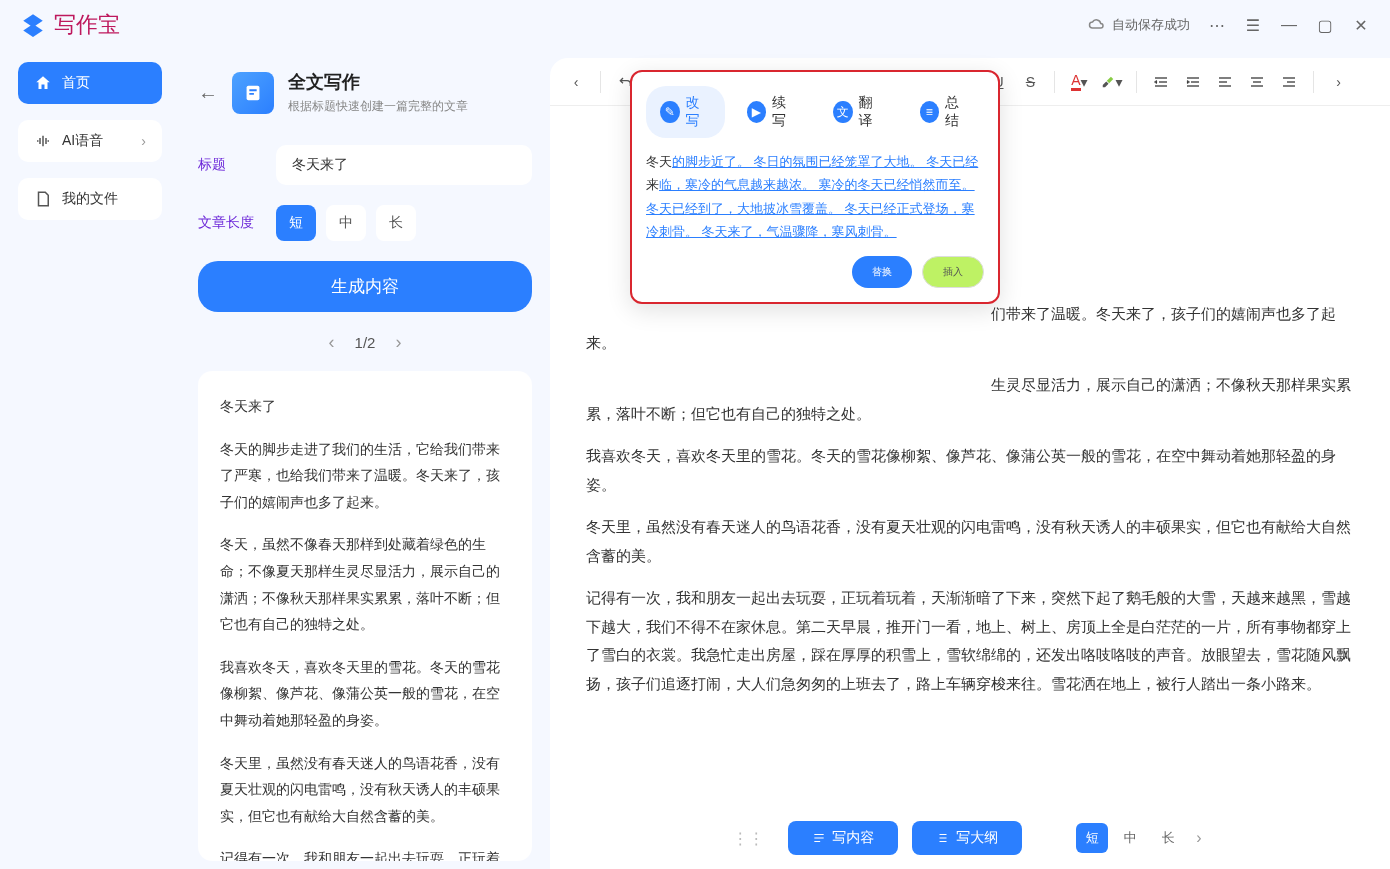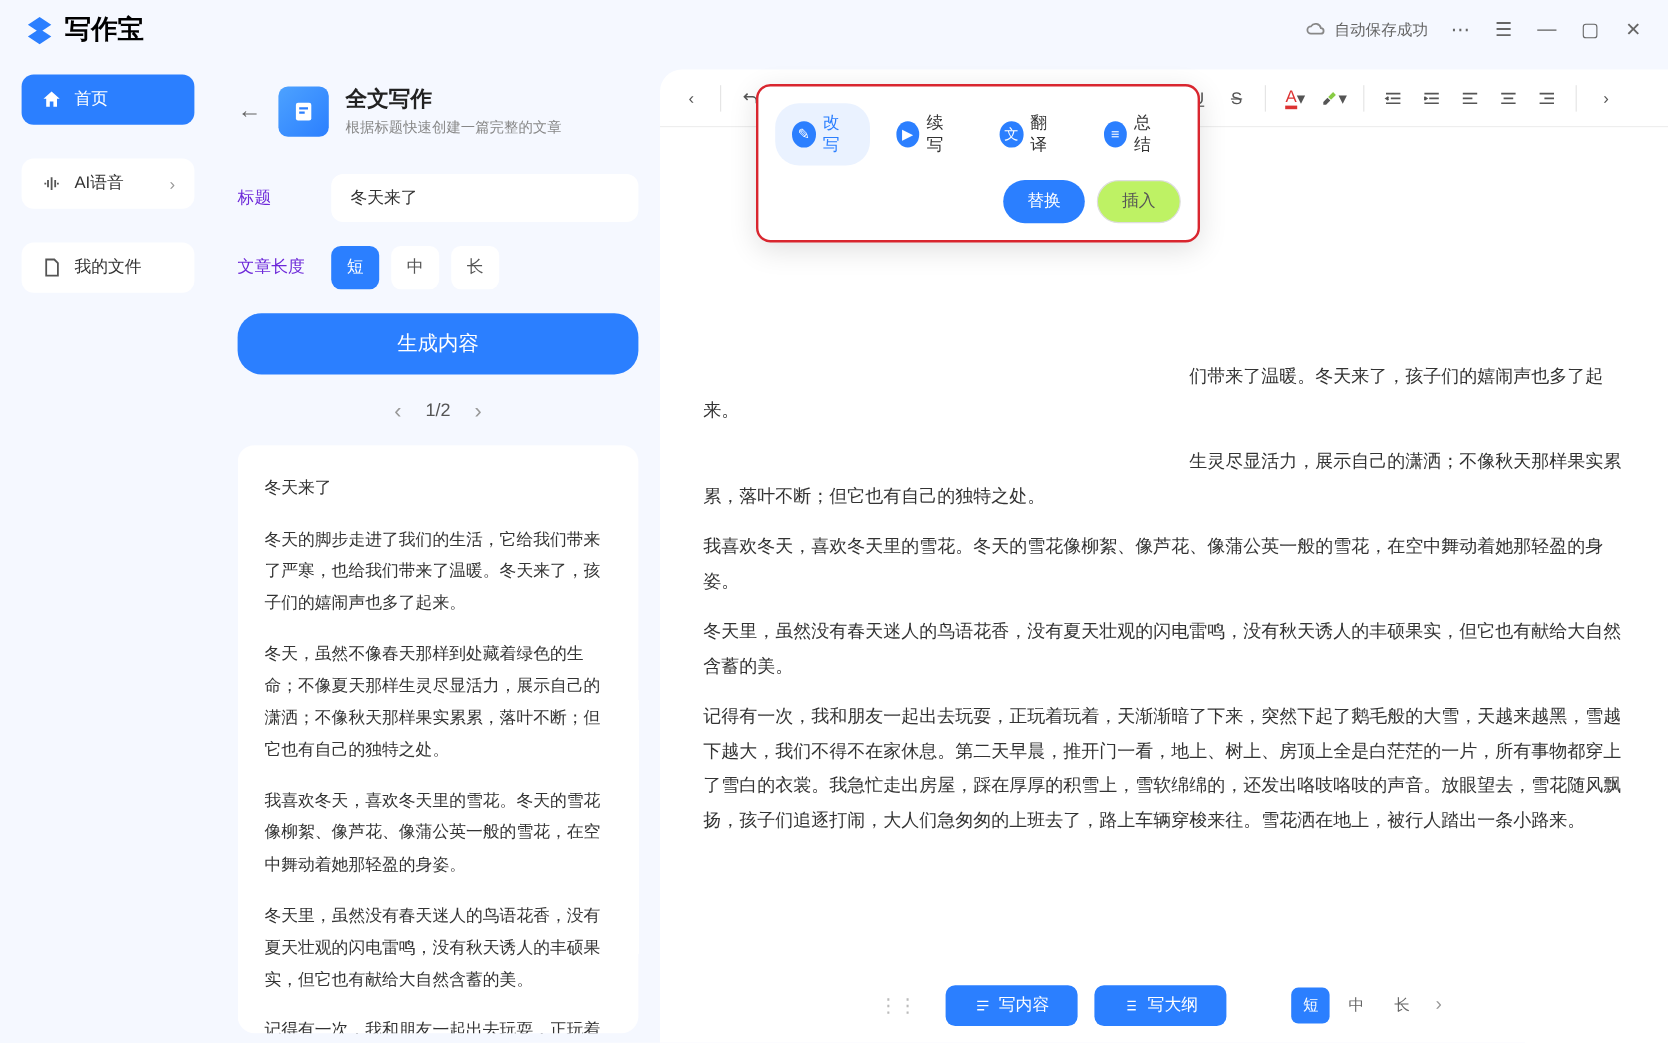--- a/index.html
+++ b/index.html
@@ -1,24 +1,24 @@
 <!DOCTYPE html>
 <html><head>
 <meta charset="utf-8">
 <style>
 *{margin:0;padding:0;box-sizing:border-box;font-family:"Microsoft YaHei","PingFang SC",sans-serif}
 body{background:#f5f8ff;width:1390px;height:869px;overflow:hidden;position:relative}
 .titlebar{height:50px;display:flex;align-items:center;padding:0 20px;background:#f5f8ff}
-.logo{display:flex;align-items:center;gap:8px;color:#000000;font-size:22px;font-weight:700}
+.logo{display:flex;align-items:center;gap:8px;color:#be185d;font-size:22px;font-weight:400}
 .logo-icon{width:26px;height:26px}
 .titlebar-right{margin-left:auto;display:flex;align-items:center;gap:18px;color:#666}
 .cloud-status{display:flex;align-items:center;gap:6px;font-size:13px;color:#666}
 .titlebar-btn{width:18px;height:18px;display:flex;align-items:center;justify-content:center;cursor:pointer;color:#666}
 .main{display:flex;height:calc(100% - 50px)}
-.sidebar{width:180px;padding:12px 18px;display:flex;flex-direction:column;gap:28px}
+.sidebar{width:180px;padding:12px 18px;display:flex;flex-direction:column;gap:16px}
 .sidebar-item{display:flex;align-items:center;gap:10px;padding:12px 16px;border-radius:10px;background:#fff;font-size:14px;color:#333;cursor:pointer}
 .sidebar-item.active{background:#2b7fff;color:#fff}
 .sidebar-item .chev{margin-left:auto;color:#999}
 .center-col{width:370px;padding:0 10px;display:flex;flex-direction:column}
 .back-row{display:flex;align-items:center;gap:14px;padding:20px 8px}
 .back-icon{font-size:20px;color:#666;cursor:pointer}
 .doc-icon{width:42px;height:42px;background:linear-gradient(135deg,#4da2ff,#2b7fff);border-radius:8px;display:flex;align-items:center;justify-content:center}
 .doc-title{font-size:18px;font-weight:600;color:#222}
 .doc-sub{font-size:12px;color:#888;margin-top:4px}
 .form-row{display:flex;align-items:center;gap:18px;padding:10px 8px}
@@ -41,21 +41,21 @@
 .editor-body p{margin-bottom:14px}
 .ai-panel{position:absolute;top:70px;left:630px;width:370px;background:#fff;border:2px solid #d9262f;border-radius:12px;box-shadow:0 6px 24px rgba(0,0,0,.12);padding:14px;z-index:50}
 .ai-tabs{display:flex;gap:8px;margin-bottom:12px}
 .ai-tab{display:flex;align-items:center;gap:6px;padding:8px 14px;border-radius:20px;font-size:14px;cursor:pointer;background:#fff;color:#333}
 .ai-tab.active{background:#eaf2ff;color:#2b7fff}
 .ai-tab-icon{width:22px;height:22px;border-radius:50%;background:#2b7fff;display:flex;align-items:center;justify-content:center;color:#fff;font-size:12px}
 .ai-tab.active .ai-tab-icon{background:#2b7fff}
 .ai-content{font-size:13px;line-height:1.8;color:#333;margin-bottom:12px}
 .ai-content .ul{color:#2b7fff;text-decoration:underline}
 .ai-actions{display:flex;justify-content:flex-end;gap:10px}
-.ai-btn{padding:8px 20px;border-radius:18px;font-size:14px;cursor:pointer;border:none}
+.ai-btn{padding:8px 20px;border-radius:18px;font-size:10px;cursor:pointer;border:none}
 .ai-btn.primary{background:#2b7fff;color:#fff}
 .ai-btn.secondary{background:#bef264;color:#555;border:1px solid #ddd}
 .bottom-bar{position:absolute;bottom:14px;left:0;right:0;display:flex;align-items:center;justify-content:center;gap:14px}
 .bb-handle{color:#bbb;font-size:16px;margin-right:10px}
 .bb-btn{display:flex;align-items:center;gap:6px;padding:8px 24px;border-radius:8px;font-size:14px;cursor:pointer}
 .bb-btn.blue{background:#2b7fff;color:#fff}
 .bb-group{display:flex;align-items:center;gap:6px;margin-left:40px}
 .bb-len{width:32px;height:30px;border-radius:6px;display:flex;align-items:center;justify-content:center;font-size:13px;cursor:pointer;color:#666}
 .bb-len.active{background:#2b7fff;color:#fff}
 .bb-chev{color:#999;cursor:pointer;padding:0 6px}
@@ -276,17 +276,20 @@
       </div>
     <div class="ai-tab">
         <span class="ai-tab-icon">文</span>
         <span>翻译</span>
       </div>
     <div class="ai-tab">
         <span class="ai-tab-icon">≡</span>
         <span>总结</span>
       </div>
   </div>
+  <div class="ai-content">
+    <span>冬天</span><span class="ul">的脚步近了。 冬日的氛围已经笼罩了大地。 冬天已经</span><span>来</span><span class="ul">临，寒冷的气息越来越浓。 寒冷的冬天已经悄然而至。 冬天已经到了，大地披冰雪覆盖。 冬天已经正式登场，寒冷刺骨。 冬天来了，气温骤降，寒风刺骨。</span>
+  </div>
   <div class="ai-actions">
     <button class="ai-btn primary">替换</button>
     <button class="ai-btn secondary">插入</button>
   </div>
 </div>
 
 </body></html>

